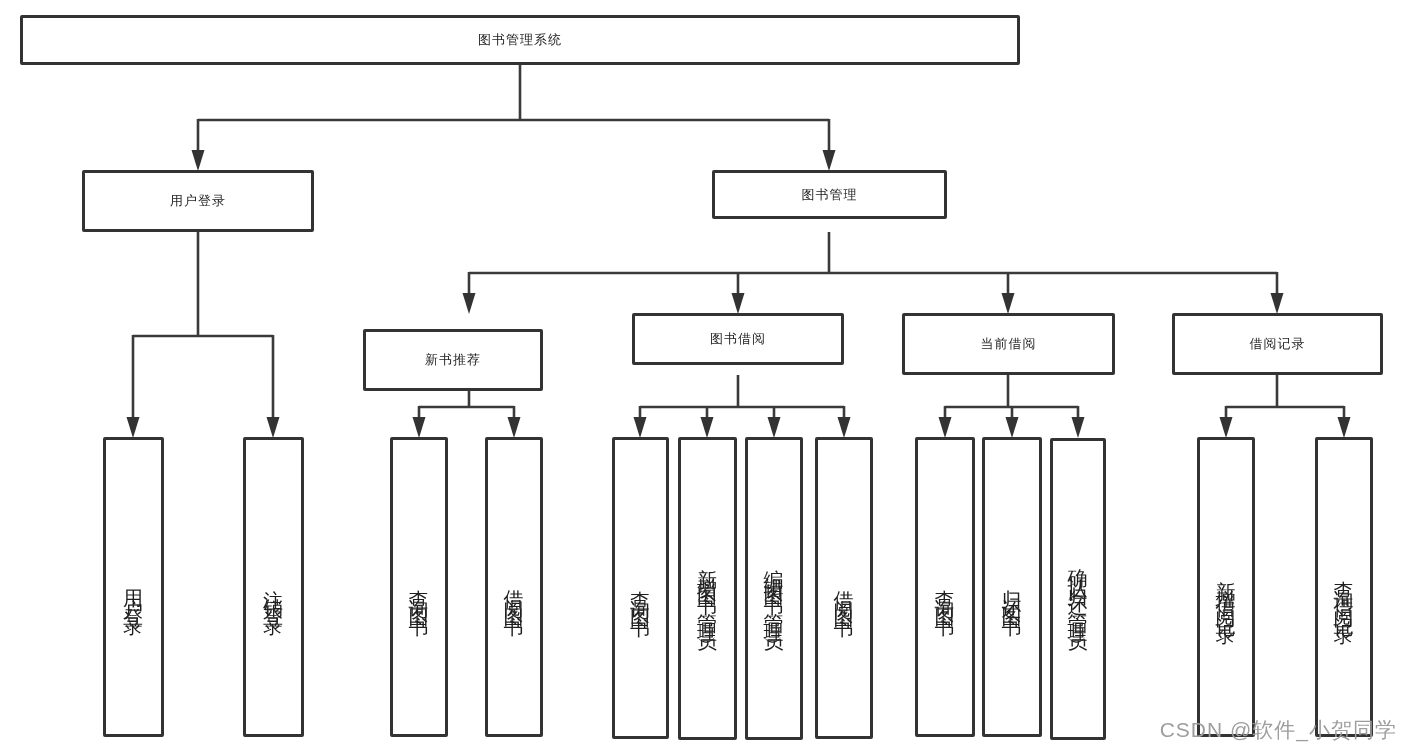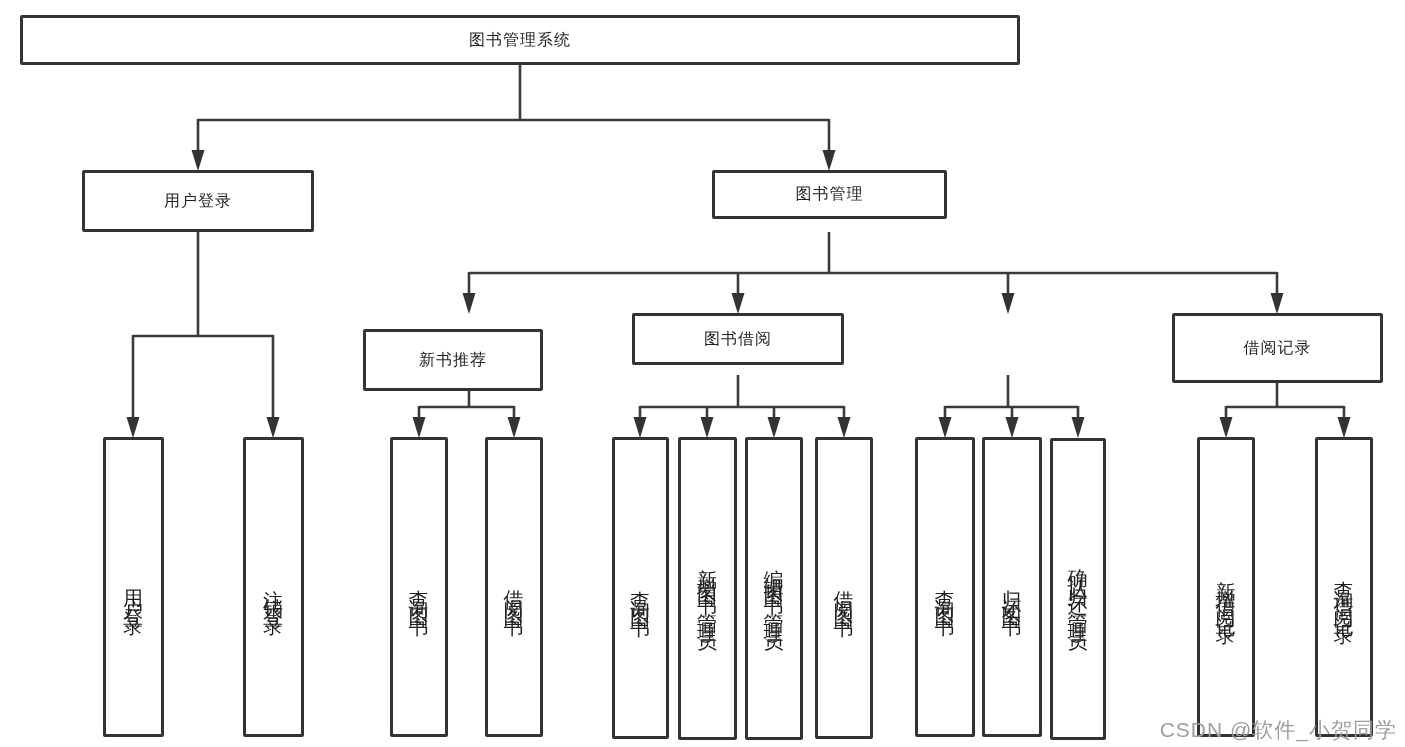--- a/index.html
+++ b/index.html
@@ -28,21 +28,21 @@
     box-sizing: border-box;
     border: 3px solid #333333;
     border-radius: 2px;
     background: #ffffff;
     display: flex;
     align-items: center;
     justify-content: center;
     color: #1f1f1f;
   }
   .h-node {
-    font-size: 16px;
+    font-size: 13px;
     letter-spacing: 1px;
     white-space: nowrap;
   }
   .v-node .v-text {
     writing-mode: vertical-rl;
     text-orientation: mixed;
     font-size: 20px;
     letter-spacing: 9px;
     line-height: 1;
     padding-top: 9px; 
@@ -120,21 +120,24 @@
   <div class="node h-node" style="left:712px; top:170px; width:235px; height:49px;">
     <span>图书管理</span>
   </div>
 
   <div class="node h-node" style="left:363px; top:313px; width:180px; height:62px;margin-top:16px;">
     <span>新书推荐</span>
   </div>
   <div class="node h-node" style="left:632px; top:313px; width:212px; height:52px;">
     <span>图书借阅</span>
   </div>
-  <div class="node h-node" style="left:1172px; top:313px; width:211px; height:70px;justify-content:center;">
+  <div class="node h-node" style="left:902px; top:313px; width:213px; height:62px;">
+    <span>当前借阅</span>
+  </div>
+  <div class="node h-node" style="left:1172px; top:313px; width:211px; height:62px;justify-content:center;">
     <span>借阅记录</span>
   </div>
 
   <div class="node v-node" style="left:103px; top:437px; width:61px; height:300px;">
     <span class="v-text">用户登录</span>
   </div>
   <div class="node v-node" style="left:243px; top:437px; width:61px; height:300px;">
     <span class="v-text">注销登录</span>
   </div>
 

